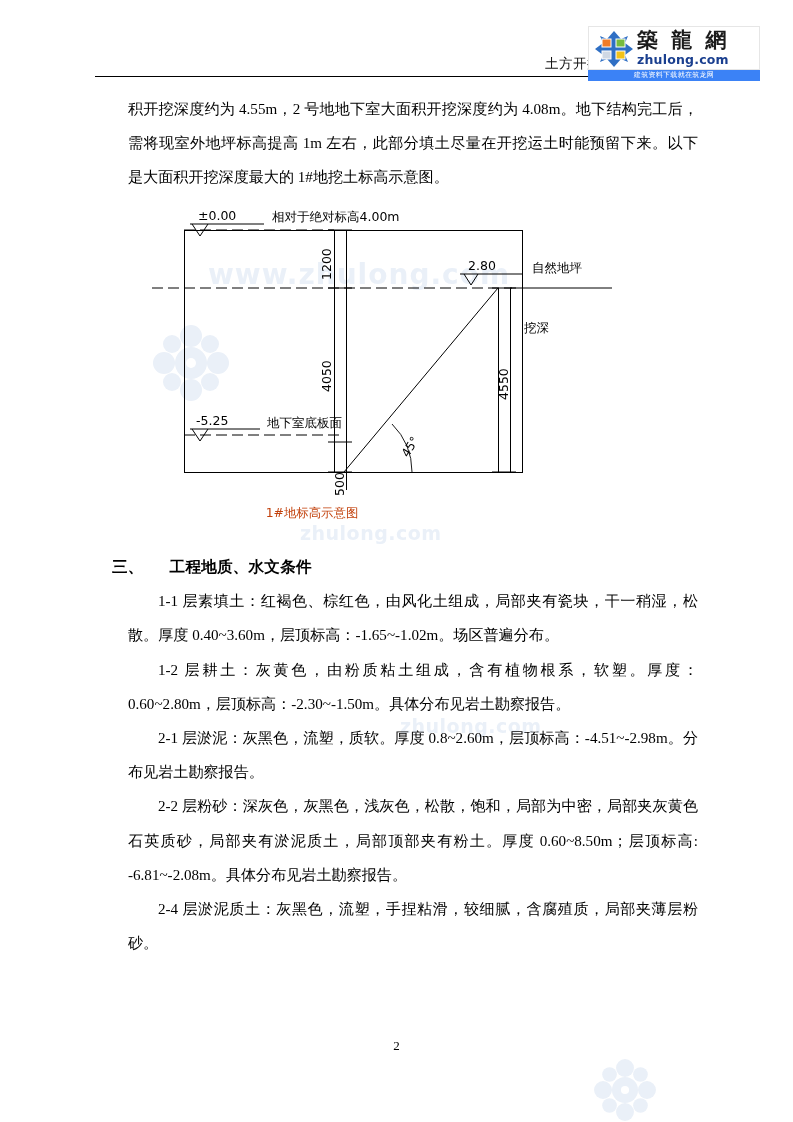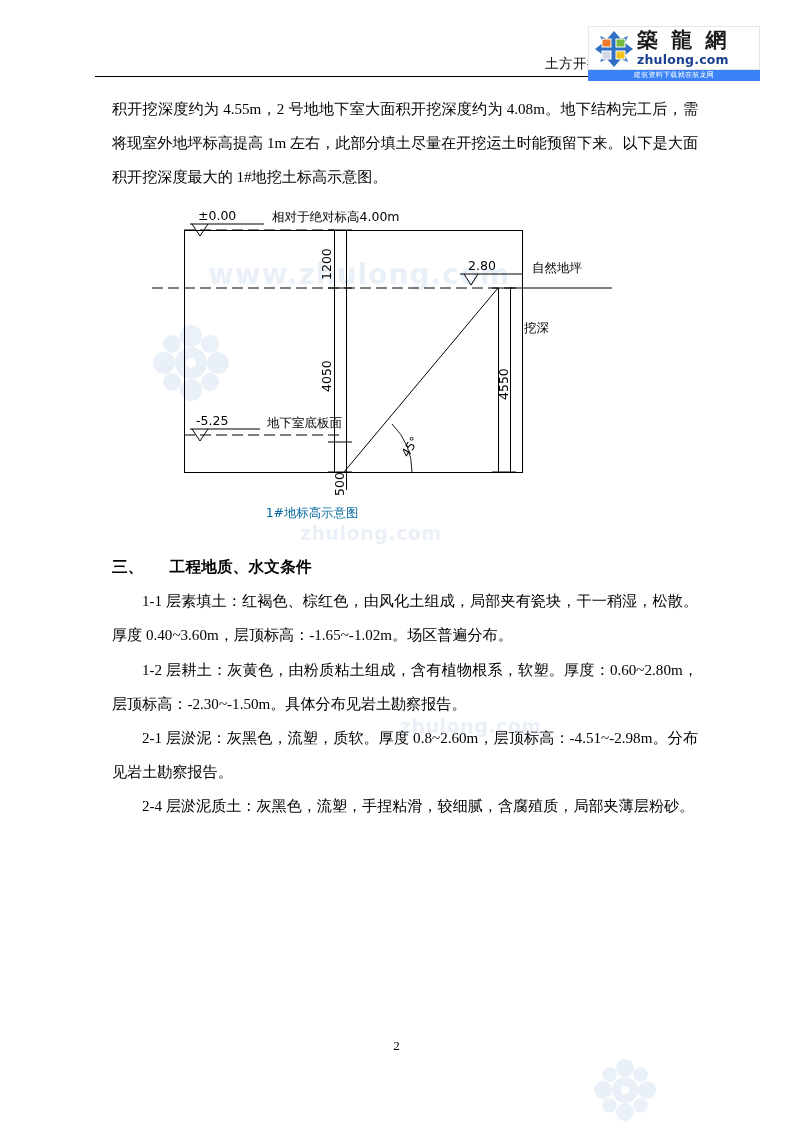--- a/index.html
+++ b/index.html
@@ -109,21 +109,21 @@
   }
 
   
   .content {
     position: absolute;
     left: 112px;
     top: 92px;
     width: 586px;
   }
   p.para {
-    margin: 0 0 0 0;
+    margin: 0 0 0 16px;
     font-size: 15.1px;
     line-height: 34.2px;
     color: #000;
     text-align: justify;
     text-justify: inter-ideograph;
     font-family: "Liberation Serif", "DejaVu Serif", serif;
   }
   p.indent {
     text-indent: 30px;
   }
@@ -151,21 +151,21 @@
   .figure svg {
     display: block;
   }
   .fig-caption {
     position: absolute;
     left: 0;
     top: 305px;
     width: 400px;
     text-align: center;
     font-size: 12.4px;
-    color: #0369a1;
+    color: #c2410c;
     font-family: "DejaVu Sans", "Liberation Sans", sans-serif;
   }
 
   
   .wm {
     position: absolute;
     pointer-events: none;
     user-select: none;
     color: #eaf0f8;
     font-weight: bold;
@@ -363,18 +363,19 @@
     <div class="fig-caption">1#地标高示意图</div>
   </div>
 
   <div class="content" style="top:550px;">
     <h2 class="section-heading">
       <span class="num">三、</span><span>工程地质、水文条件</span>
     </h2>
     <p class="para indent">1-1 层素填土：红褐色、棕红色，由风化土组成，局部夹有瓷块，干一稍湿，松散。厚度 0.40~3.60m，层顶标高：-1.65~-1.02m。场区普遍分布。</p>
     <p class="para indent">1-2 层耕土：灰黄色，由粉质粘土组成，含有植物根系，软塑。厚度：0.60~2.80m，层顶标高：-2.30~-1.50m。具体分布见岩土勘察报告。</p>
     <p class="para indent">2-1 层淤泥：灰黑色，流塑，质软。厚度 0.8~2.60m，层顶标高：-4.51~-2.98m。分布见岩土勘察报告。</p>
+    <p class="para indent">2-2 层粉砂：深灰色，灰黑色，浅灰色，松散，饱和，局部为中密，局部夹灰黄色石英质砂，局部夹有淤泥质土，局部顶部夹有粉土。厚度 0.60~8.50m；层顶标高: -6.81~-2.08m。具体分布见岩土勘察报告。</p>
     <p class="para indent">2-4 层淤泥质土：灰黑色，流塑，手捏粘滑，较细腻，含腐殖质，局部夹薄层粉砂。</p>
   </div>
 
   <div class="page-number">2</div>
 
 </div>
 
 </body></html>

